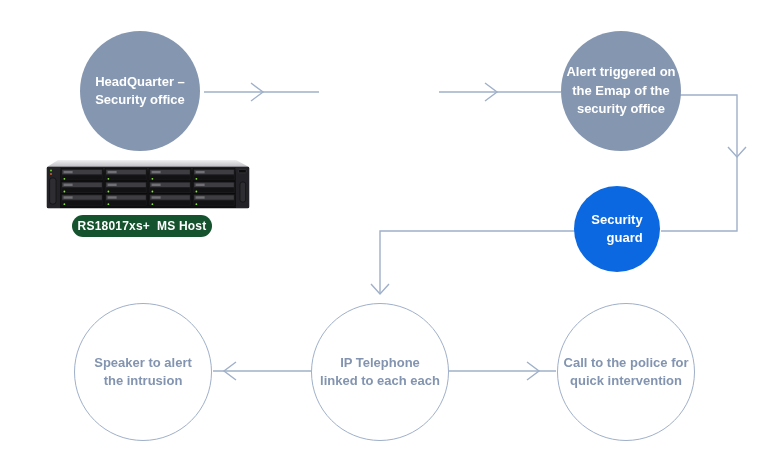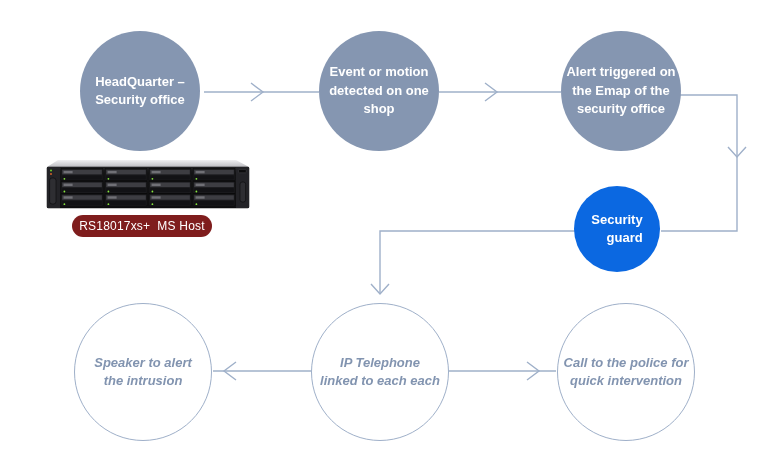--- a/index.html
+++ b/index.html
@@ -8,32 +8,32 @@
     font-family:"Liberation Sans", sans-serif;
   }
   .connectors{position:absolute;left:0;top:0;width:765px;height:470px;}
   .connectors path{fill:none;stroke:#9FB0C9;stroke-width:1.4px;}
   .node{
     position:absolute;border-radius:50%;display:flex;align-items:center;justify-content:center;
     text-align:center;font-weight:bold;font-size:13px;line-height:1.42;white-space:pre-line;
   }
   .node.filled{width:120px;height:120px;background:#8596B1;color:#ffffff;}
   .node.accent{width:86px;height:86px;background:#0B68E1;color:#ffffff;}
-  .node.outline{width:136px;height:136px;background:#ffffff;border:1px solid #9FB0C9;color:#8294B0;font-style:italic;}
+  .node.outline{width:136px;height:136px;background:#ffffff;border:1px solid #9FB0C9;color:#8294B0;}
   .node-hq{left:80px;top:31px;}
   .node-event{left:319px;top:31px;}
   .node-alert{left:561px;top:31px;text-align:center;}
   .node-guard{left:574px;top:186px;text-align:right;}
   .node-speaker{left:74px;top:303px;}
   .node-phone{left:311px;top:303px;}
   .node-police{left:557px;top:303px;}
   .server{position:absolute;left:44px;top:156px;width:208px;height:56px;}
   .device-pill{
     position:absolute;left:72px;top:215px;width:140px;height:22px;border-radius:11px;
-    background:#7f1d1d;color:#ffffff;font-size:12px;font-weight:normal;letter-spacing:.2px;
+    background:#14532d;color:#ffffff;font-size:12px;font-weight:bold;letter-spacing:.2px;
     display:flex;align-items:center;justify-content:center;white-space:pre;
   }
 </style>
 </head>
 <body>
 
 <div class="canvas">
 
   <svg class="connectors" viewBox="0 0 765 470" xmlns="http://www.w3.org/2000/svg">
     <g>
@@ -58,25 +58,20 @@
     </g>
     <g>
       <path d="M447,371 H556"></path>
       <path d="M527,362 L539,371 L527,380"></path>
     </g>
   </svg>
 
   <div class="node filled node-hq">
     <span>HeadQuarter –
 Security office</span>
-  </div>
-  <div class="node filled node-event">
-    <span>Event or motion
-detected on one
-shop</span>
   </div>
   <div class="node filled node-alert">
     <span>Alert triggered on
 the Emap of the
 security office</span>
   </div>
   <div class="node accent node-guard">
     <span>Security
 guard</span>
   </div>

